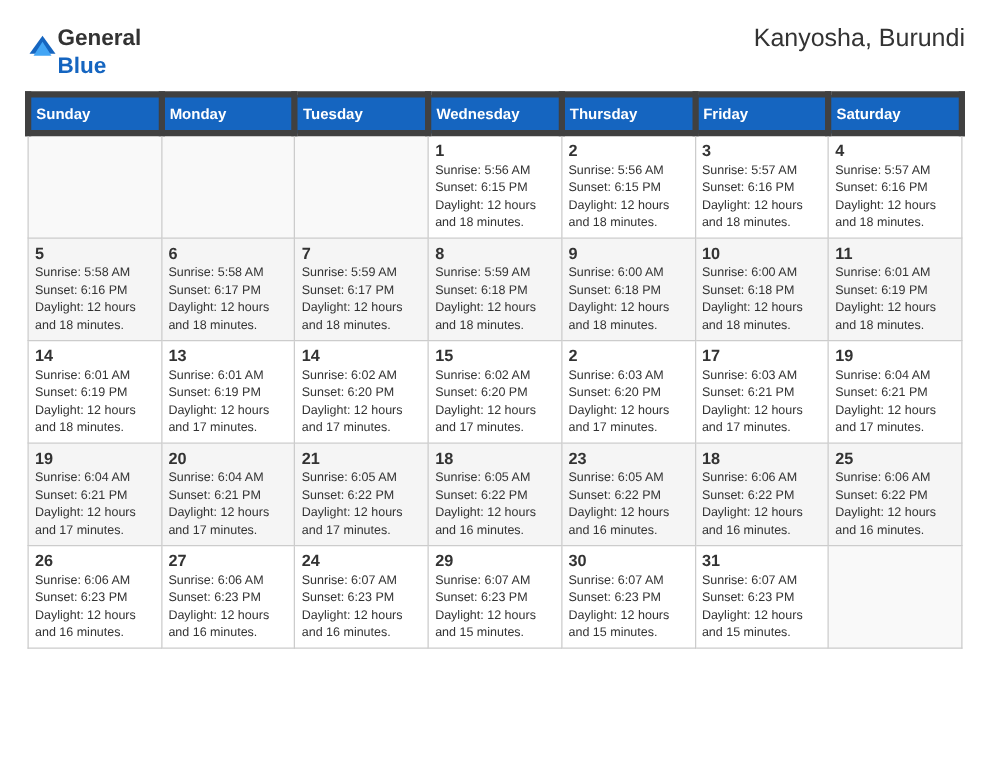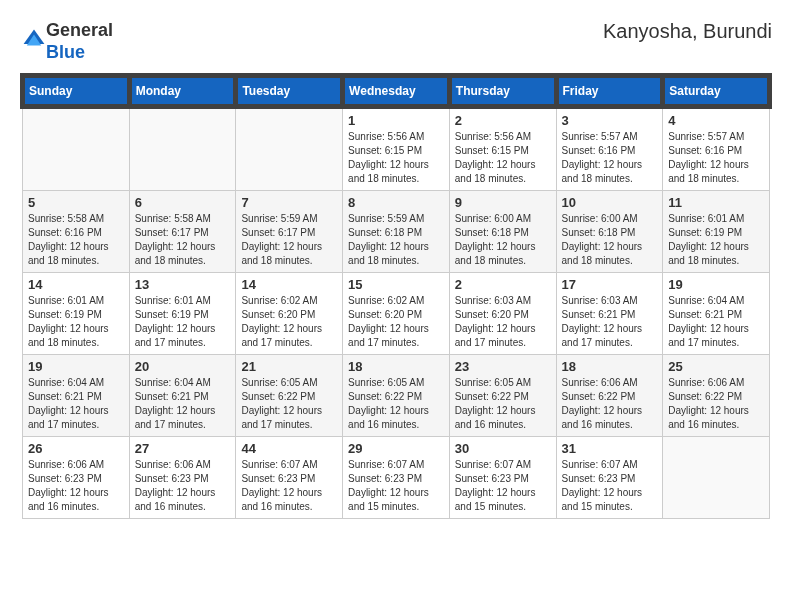--- a/index.html
+++ b/index.html
@@ -234,21 +234,21 @@
       <tr>
         <td>
           <div class="day-number">26</div>
           <div class="day-info">Sunrise: 6:06 AM<br>Sunset: 6:23 PM<br>Daylight: 12 hours and 16 minutes.</div>
         </td>
         <td>
           <div class="day-number">27</div>
           <div class="day-info">Sunrise: 6:06 AM<br>Sunset: 6:23 PM<br>Daylight: 12 hours and 16 minutes.</div>
         </td>
         <td>
-          <div class="day-number">44</div>
+          <div class="day-number">24</div>
           <div class="day-info">Sunrise: 6:07 AM<br>Sunset: 6:23 PM<br>Daylight: 12 hours and 16 minutes.</div>
         </td>
         <td>
           <div class="day-number">29</div>
           <div class="day-info">Sunrise: 6:07 AM<br>Sunset: 6:23 PM<br>Daylight: 12 hours and 15 minutes.</div>
         </td>
         <td>
           <div class="day-number">30</div>
           <div class="day-info">Sunrise: 6:07 AM<br>Sunset: 6:23 PM<br>Daylight: 12 hours and 15 minutes.</div>
         </td>

